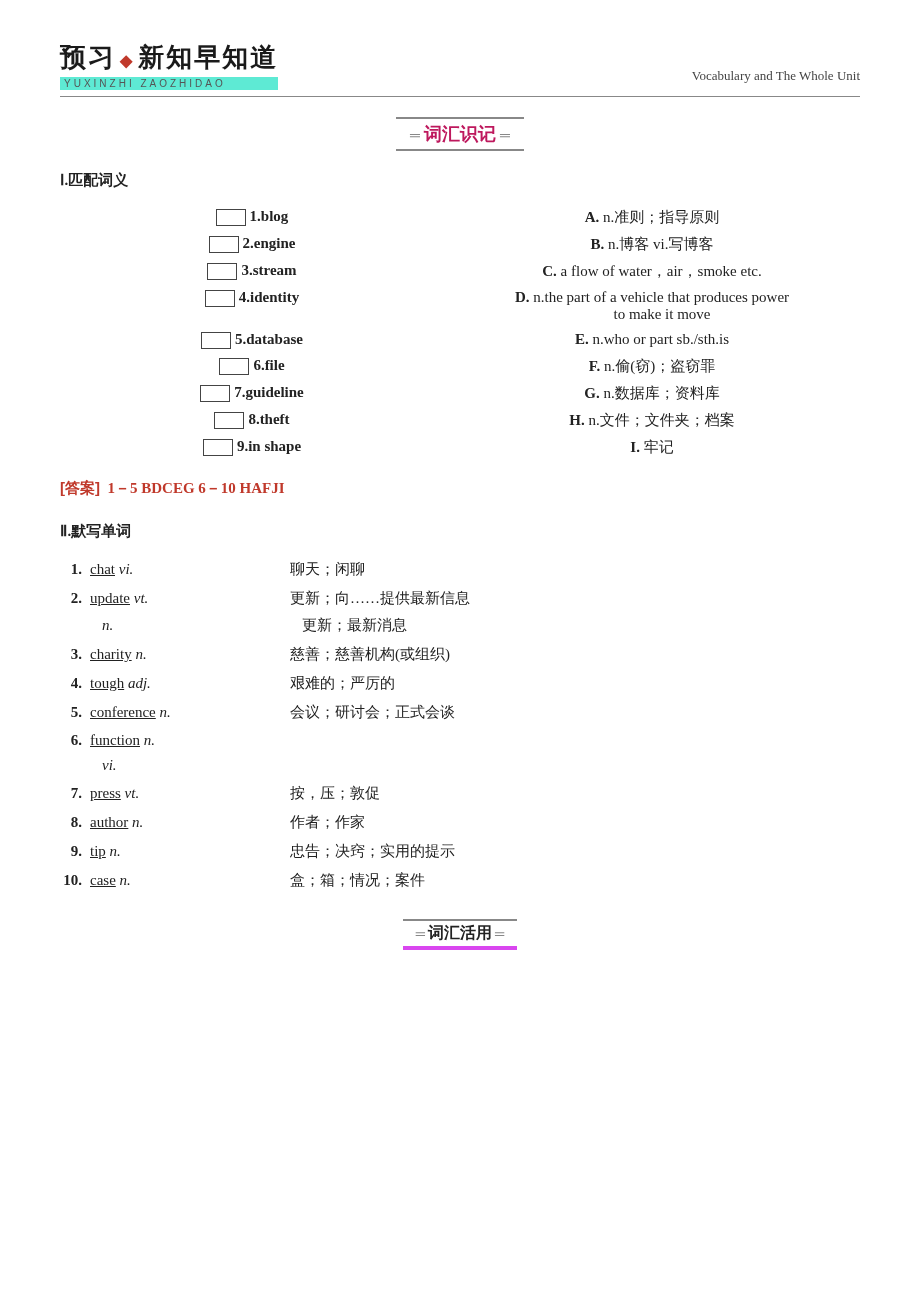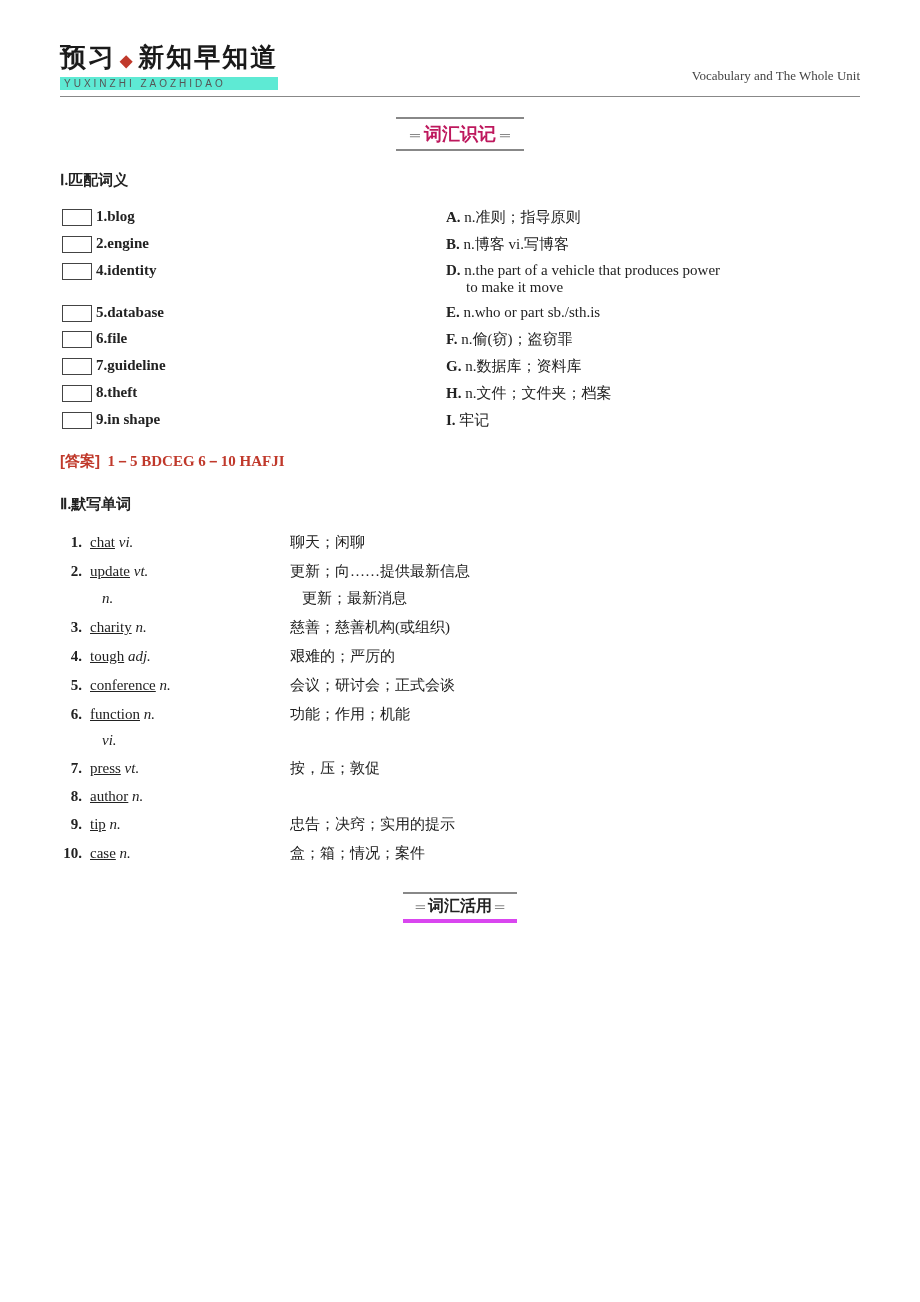--- a/index.html
+++ b/index.html
@@ -91,20 +91,21 @@
     
     .matching-table {
       width: 100%;
       border-collapse: collapse;
       margin-bottom: 18px;
     }
     .matching-table td {
       padding: 4px 2px;
       vertical-align: top;
       font-size: 15px;
+      text-align: center;
     }
     .matching-col-left {
       width: 48%;
       padding-right: 10px;
     }
     .matching-col-right {
       width: 52%;
     }
     .blank-box {
       display: inline-block;
@@ -233,20 +234,24 @@
   <tbody id="matching-tbody">
       <tr>
         <td class="matching-col-left"><span class="blank-box"></span><span><b>1.</b></span><span class="item-word">blog</span></td>
         <td class="matching-col-right"><b>A.</b>&nbsp;<span>n.准则；指导原则</span></td>
       </tr>
       <tr>
         <td class="matching-col-left"><span class="blank-box"></span><span><b>2.</b></span><span class="item-word">engine</span></td>
         <td class="matching-col-right"><b>B.</b>&nbsp;<span>n.博客  vi.写博客</span></td>
       </tr>
       <tr>
+        <td class="matching-col-left"><span class="blank-box"></span><span><b>3.</b></span><span class="item-word">stream</span></td>
+        <td class="matching-col-right"><b>C.</b>&nbsp;<span>a flow of water，air，smoke etc.</span></td>
+      </tr>
+      <tr>
         <td class="matching-col-left"><span class="blank-box"></span><span><b>4.</b></span><span class="item-word">identity</span></td>
         <td class="matching-col-right"><b>D.</b>&nbsp;<span>n.the part of a vehicle that produces power</span><br><span style="padding-left:20px">to make it move</span></td>
       </tr>
       <tr>
         <td class="matching-col-left"><span class="blank-box"></span><span><b>5.</b></span><span class="item-word">database</span></td>
         <td class="matching-col-right"><b>E.</b>&nbsp;<span>n.who or part sb./sth.is</span></td>
       </tr>
       <tr>
         <td class="matching-col-left"><span class="blank-box"></span><span><b>6.</b></span><span class="item-word">file</span></td>
         <td class="matching-col-right"><b>F.</b>&nbsp;<span>n.偷(窃)；盗窃罪</span></td>
@@ -300,33 +305,33 @@
       <span class="word-chinese">艰难的；严厉的</span>
     </li>
     <li>
       <span class="word-num">5.</span>
       <span class="word-english"><u>conference</u> <i>n.</i></span>
       <span class="word-chinese">会议；研讨会；正式会谈</span>
     </li>
     <li>
       <span class="word-num">6.</span>
       <span class="word-english"><u>function</u> <i>n.</i></span>
-      <span class="word-chinese">功能；作用；机能</span>
     </li>
     <div class="word-subline">
       <span class="word-pos" style="min-width: 180px;">vi.</span>
     </div>
     <li>
       <span class="word-num">7.</span>
       <span class="word-english"><u>press</u> <i>vt.</i></span>
       <span class="word-chinese">按，压；敦促</span>
     </li>
     <li>
       <span class="word-num">8.</span>
       <span class="word-english"><u>author</u> <i>n.</i></span>
+      <span class="word-chinese">作者；作家</span>
     </li>
     <li>
       <span class="word-num">9.</span>
       <span class="word-english"><u>tip</u> <i>n.</i></span>
       <span class="word-chinese">忠告；决窍；实用的提示</span>
     </li>
     <li>
       <span class="word-num">10.</span>
       <span class="word-english"><u>case</u> <i>n.</i></span>
       <span class="word-chinese">盒；箱；情况；案件</span>

